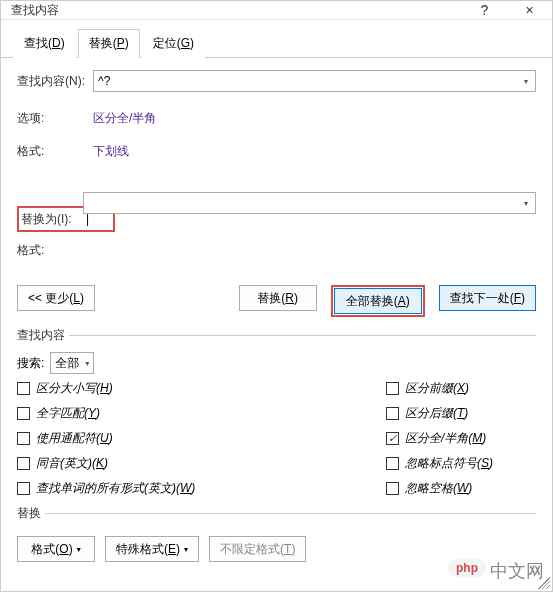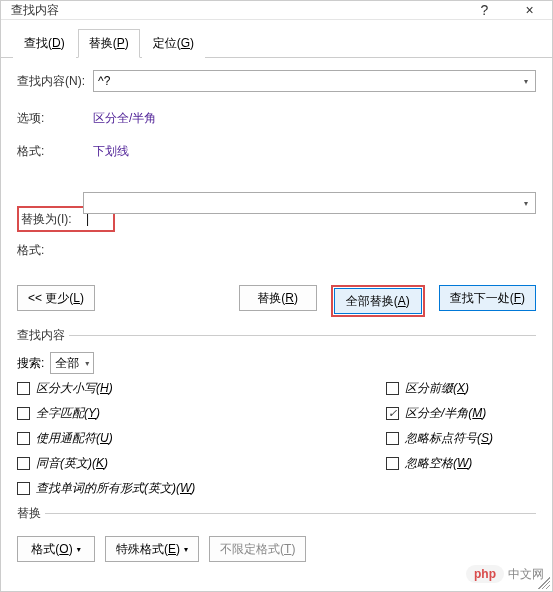--- a/index.html
+++ b/index.html
@@ -34,24 +34,24 @@
     .select { height: 22px; border: 1px solid #ababab; background: #fff; display: inline-flex; align-items: center; padding: 0 4px; gap: 6px; cursor: pointer; }
     .select .chev { font-size: 8px; color: #555; }
     .check-cols { display: flex; }
     .check-col { flex: 1; display: flex; flex-direction: column; gap: 8px; font-style: italic; }
     .check-col.right { flex: 0 0 150px; }
     .check { display: flex; align-items: center; gap: 6px; cursor: pointer; }
     .checkbox { width: 13px; height: 13px; border: 1px solid #333; display: inline-flex; align-items: center; justify-content: center; font-size: 10px; background: #fff; }
     .checkbox.checked::after { content: "✓"; color: #333; font-size: 11px; line-height: 1; }
     .pushdown { flex: 1; }
     .bottom-btns { display: flex; gap: 10px; margin-top: 6px; }
-    .watermark { position: absolute; right: 8px; bottom: 8px; display: flex; align-items: flex-end; gap: 4px; }
+    .watermark { position: absolute; right: 8px; bottom: 8px; display: flex; align-items: flex-start; gap: 4px; }
     .wm-badge { background: #f4f4f4; color: #888; border-radius: 10px; padding: 2px 8px; font-size: 11px; display: flex; align-items: center; gap: 2px; }
     .wm-php { color: #d94c4c; font-weight: bold; }
-    .wm-text { color: #888; font-size: 12px; }
+    .wm-text { color: #888; font-size: 18px; }
     .grip { position: absolute; right: 2px; bottom: 2px; width: 12px; height: 12px; background:
       linear-gradient(135deg, transparent 0, transparent 50%, #999 50%, #999 55%, transparent 55%, transparent 65%, #999 65%, #999 70%, transparent 70%, transparent 80%, #999 80%, #999 85%, transparent 85%); }
     .format-row { margin-top: 4px; }
     .u { text-decoration: underline; }
   </style>
 </head>
 <body>
 
 <div class="dialog">
   <div class="titlebar">
@@ -143,20 +143,24 @@
               <span class="checkbox"></span>
               <span>查找单词的所有形式(英文)(<span class="u">W</span>)</span>
             </div>
           </div>
         <div class="check-col right" id="checks-right">
             <div class="check">
               <span class="checkbox"></span>
               <span>区分前缀(<span class="u">X</span>)</span>
             </div>
             <div class="check">
+              <span class="checkbox"></span>
+              <span>区分后缀(<span class="u">T</span>)</span>
+            </div>
+            <div class="check">
               <span class="checkbox checked"></span>
               <span>区分全/半角(<span class="u">M</span>)</span>
             </div>
             <div class="check">
               <span class="checkbox"></span>
               <span>忽略标点符号(<span class="u">S</span>)</span>
             </div>
             <div class="check">
               <span class="checkbox"></span>
               <span>忽略空格(<span class="u">W</span>)</span>

